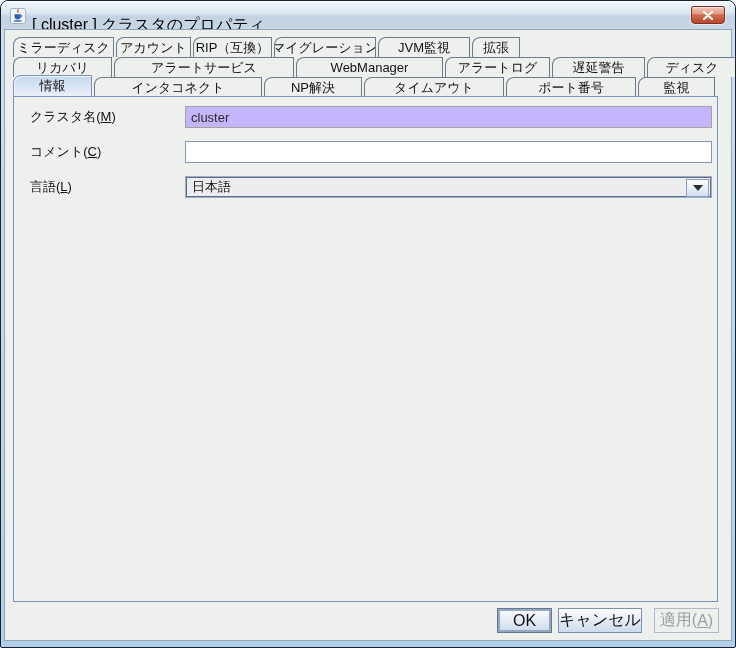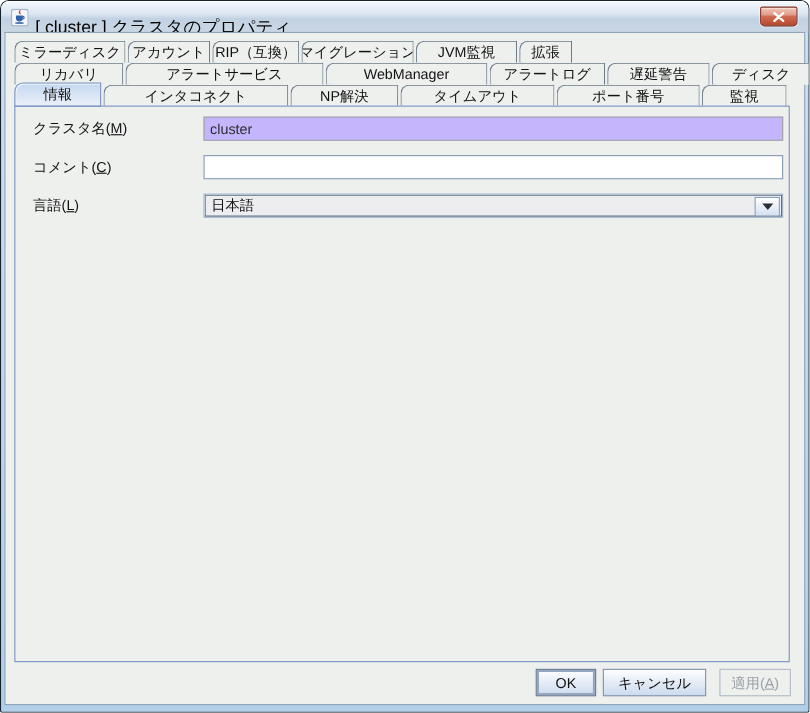--- a/index.html
+++ b/index.html
@@ -91,28 +91,28 @@
     border-left:5px solid transparent; border-right:5px solid transparent;
     border-top:6px solid #2a2f36;
   }
 
   
   .button-bar {
     position:absolute; left:0; right:12px; top:578px; height:25px;
     display:flex; justify-content:flex-end; gap:6px;
   }
   .btn {
-    height:25px; font-size:13px; color:#111;
+    height:25px; font-size:16px; color:#111;
     border:1px solid #7c90ae;
     background:linear-gradient(#ffffff, #e9eff7 40%, #ccdbee);
     display:flex; align-items:center; justify-content:center;
     cursor:default; white-space:nowrap;
   }
   #ok-button     { width:55px; border:1px solid #63778f; box-shadow: inset 0 0 0 2px #95a6be; }
-  #cancel-button { width:94px; }
+  #cancel-button { width:84px; }
   #apply-button  {
     width:65px; margin-left:6px;
     background:#eef0ee; border:1px solid #b0bac6; color:#9aa0a8;
   }
 </style>
 </head>
 <body>
 
 <div class="window">
 

